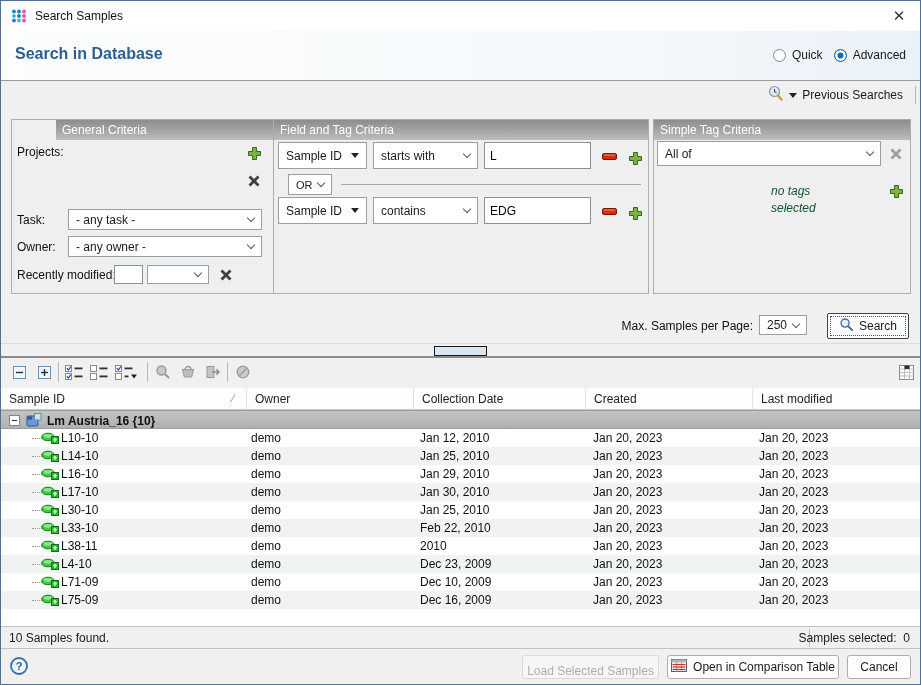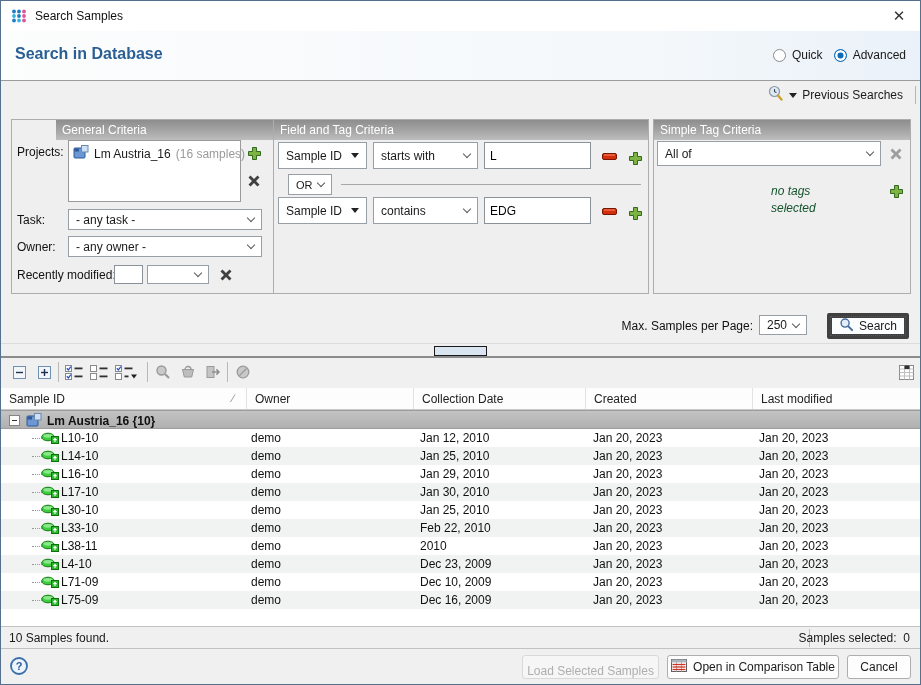--- a/index.html
+++ b/index.html
@@ -37,21 +37,21 @@
   .chev { width:6px; height:6px; border-right:1.5px solid #5a5a5a; border-bottom:1.5px solid #5a5a5a; transform:rotate(45deg); margin-top:-3px; flex:none; }
   .ti { position:absolute; background:#fff; border:1px solid #8a9199; font-size:12px; padding:0 5px; font-family:"Liberation Sans", sans-serif; }
   .iconbtn { position:absolute; width:20px; height:20px; display:flex; align-items:center; justify-content:center; cursor:pointer; }
   .listbox { position:absolute; background:#fff; border:1px solid #9a9a9a; }
   .lb-item { display:flex; align-items:center; gap:5px; padding:4px 4px; white-space:nowrap; cursor:pointer; }
   .muted { color:#9a9a9a; }
   .hline { position:absolute; height:1px; background:#a8a8a8; }
   .empty-tags { position:absolute; font-style:italic; color:#14532d; line-height:17px; }
   
   .searchbtn { position:absolute; left:826px; top:312px; width:82px; height:26px; background:#fcfdfe;
-    border:5px solid #404040; border-radius:2px; outline:1px dotted #555; outline-offset:-4px;
+    border:1px solid #404040; border-radius:2px; outline:1px dotted #555; outline-offset:-4px;
     display:flex; align-items:center; justify-content:center; gap:5px; font-size:12px; cursor:pointer; }
   
   .split-light { position:absolute; top:342px; left:0; width:919px; height:1px; background:#dcdcdc; }
   .split-dark { position:absolute; top:355px; left:0; width:919px; height:2px; background:#8b8b8b; }
   .split-handle { position:absolute; left:433px; top:345px; width:53px; height:10px; background:#d9e6f2; border:1px solid #1a1a1a; cursor:row-resize; }
   
   .tbtn { position:absolute; top:359px; width:24px; height:24px; display:flex; align-items:center; justify-content:center; cursor:pointer; border:1px solid transparent; }
   .tsep { position:absolute; top:361px; width:1px; height:20px; background:#b8b8b8; }
   
   .tablearea { position:absolute; top:387px; left:0; width:919px; height:238px; background:#fff; }
@@ -132,33 +132,20 @@
     </span>
     <span class="tri-down"></span>
     <span>Previous Searches</span>
     <span class="vsep-sm"></span>
   </div>
 
   <div class="panel" style="left:10px;width:296px;padding-left:44px;">
     <div class="ptitle">General Criteria</div>
   </div>
   <div class="flabel" style="left:16px;top:144px;">Projects:</div>
-  <div class="listbox" style="left:67px;top:139px;width:173px;height:62px;">
-    <div class="lb-item">
-      <span>
-        <svg width="16" height="14" viewBox="0 0 16 14">
-          <rect x="1" y="3" width="11" height="10" rx="1" fill="#6b98d4" stroke="#2f5b96"></rect>
-          <rect x="1.5" y="3.5" width="4.5" height="3" fill="#2f5b96"></rect>
-          <rect x="8.5" y="0.5" width="6.5" height="6.5" fill="#cfe0f4" stroke="#6b8ab0"></rect>
-        </svg>
-      </span>
-      <span>Lm Austria_16</span>
-      <span class="muted">(16 samples)</span>
-    </div>
-  </div>
   <span class="iconbtn" style="left:243px;top:142px;">
     <svg width="15" height="15" viewBox="0 0 15 15">
         <path d="M5.5 1.5h4v4h4v4h-4v4h-4v-4h-4v-4h4z" fill="#7cb342" stroke="#33691e"></path>
       </svg>
   </span>
   <span class="iconbtn" style="left:243px;top:170px;">
     <svg width="14" height="14" viewBox="0 0 14 14">
         <path d="M1.5 3.5l2-2L7 5l3.5-3.5 2 2L9 7l3.5 3.5-2 2L7 9l-3.5 3.5-2-2L5 7z" fill="#404040"></path>
       </svg>
   </span>

